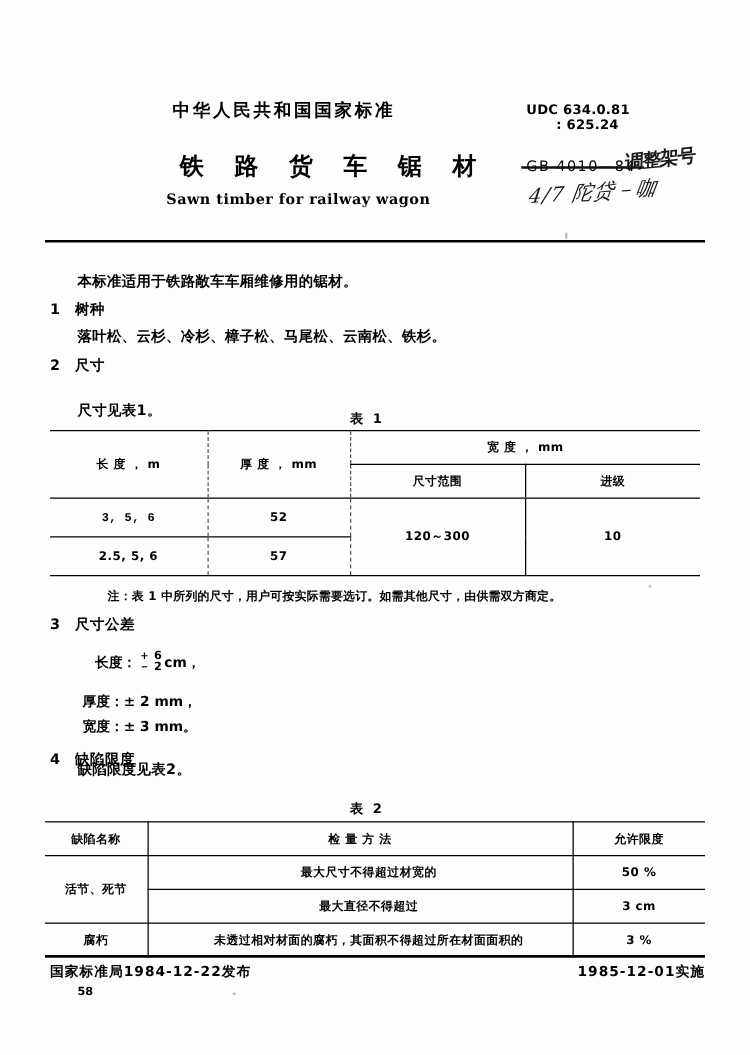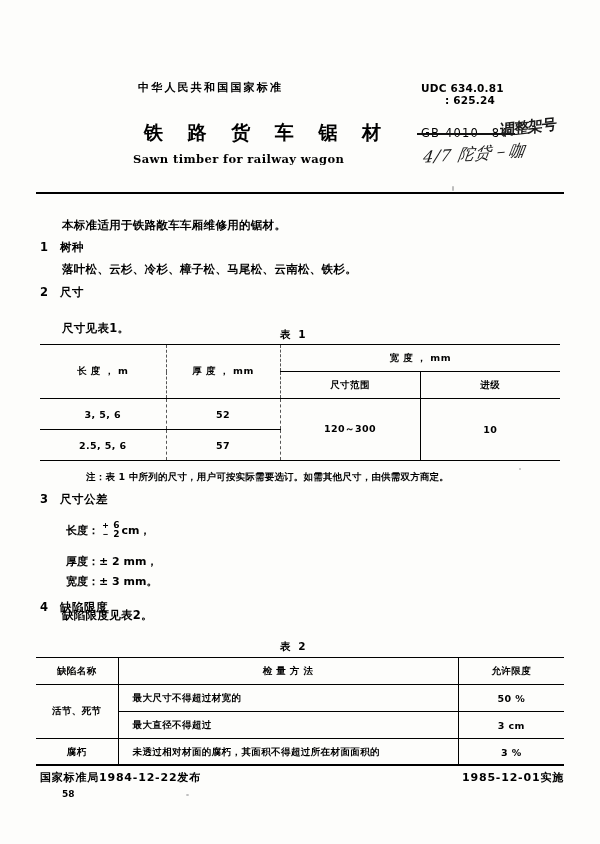--- a/index.html
+++ b/index.html
@@ -19,21 +19,21 @@
     background: #fdfdfb;
     overflow: hidden;
     box-sizing: border-box;
   }
 
   
   .hdr-national {
     position: absolute;
     left: 138px;
     top: 80px;
-    font-size: 11px;
+    font-size: 14px;
     font-weight: bold;
     letter-spacing: 2.2px;
     white-space: nowrap;
   }
   .hdr-udc {
     position: absolute;
     left: 421px;
     top: 82px;
     font-size: 10.5px;
     font-weight: bold;
@@ -223,21 +223,21 @@
     border-left: 1px solid #000;
     border-right: 1px solid #000;
     border-top: 1px solid #000;
     border-bottom: 1px solid #000;
     height: 26px;
   }
   #table2 td.noside-l { border-left: none; }
   #table2 td.noside-r { border-right: none; }
   #table2 .hdrow td { border-top: 1.8px solid #000; border-bottom: 1.4px solid #000;}
   #table2 .lastrow td { border-bottom: 1.8px solid #000; }
-  #table2 td.mid { text-align: left; padding-left: 14px; }
+  #table2 td.mid { text-align: center; padding-left: 14px; }
 
   
   .footer-left {
     position: absolute;
     left: 40px;
     top: 770px;
     font-size: 11px;
     font-weight: bold;
     letter-spacing: 0.8px;
     white-space: nowrap;
@@ -312,39 +312,39 @@
       <tr>
         <td rowspan="2" class="bt bb-thin" style="height:52px;">长 度 ， m</td>
         <td rowspan="2" class="bt bb-thin bl-dash">厚 度 ， mm</td>
         <td colspan="2" class="bt bb-thin bl-dash" style="height:26px;margin-left:20px;">宽 度 ， mm</td>
       </tr>
       <tr>
         <td class="bb-thin bl-dash" style="height:26px;">尺寸范围</td>
         <td class="bb-thin bl-thin">进级</td>
       </tr>
       <tr>
-        <td class="bb-thin" style="height:30px;">3, 5, 6</td>
+        <td class="bb-thin" style="height:30px;font-family:Liberation Mono, monospace;">3, 5, 6</td>
         <td class="bb-thin bl-dash">52</td>
         <td rowspan="2" class="bb bl-dash">120～300</td>
         <td rowspan="2" class="bb bl-thin">10</td>
       </tr>
       <tr>
         <td class="bb" style="height:30px;">2.5, 5, 6</td>
         <td class="bb bl-dash">57</td>
       </tr>
     </tbody>
   </table>
 
   <div class="note">注：表 1 中所列的尺寸，用户可按实际需要选订。如需其他尺寸，由供需双方商定。</div>
 
   <div class="sec-head" style="left:40px; top:492px;">
     <span class="num">3</span><span>尺寸公差</span>
   </div>
 
-  <div class="tol" style="left:66px; top:522px;">
+  <div class="tol" style="left:76px; top:522px;">
     <span>长度：</span><span class="frac"><span>＋ 6</span><span>－ 2</span></span><span>cm，</span>
   </div>
 
   <div class="tol" style="left:66px; top:554px;">厚度：± 2 mm，</div>
   <div class="tol" style="left:66px; top:574px;">宽度：± 3 mm。</div>
 
   <div class="sec-head" style="left:40px; top:600px;">
     <span class="num">4</span><span>缺陷限度</span>
   </div>
   <div class="para" style="left:62px; top:608px;">缺陷限度见表2。</div>

